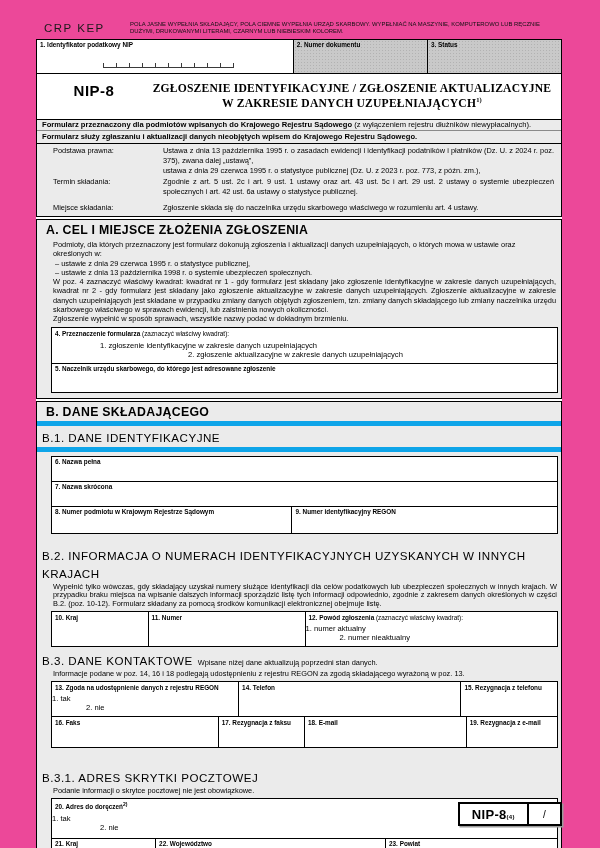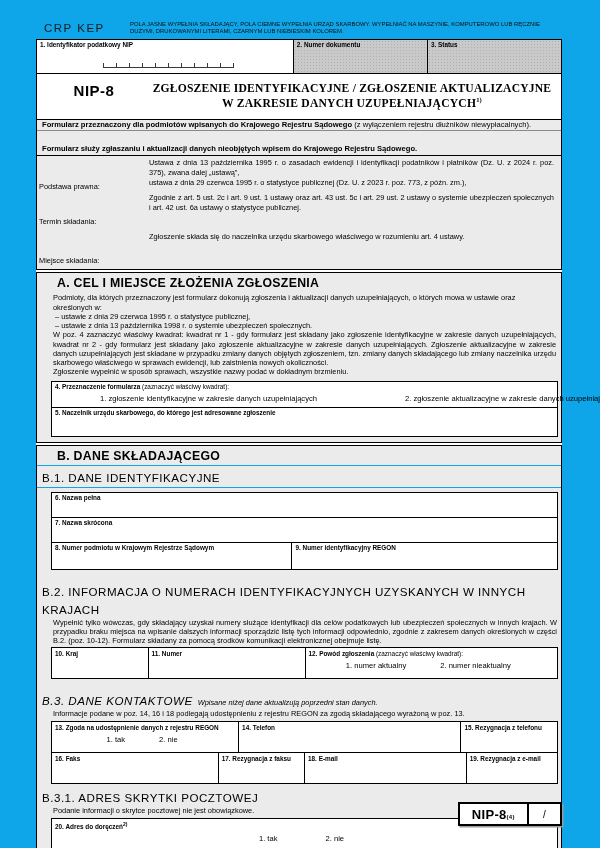--- a/index.html
+++ b/index.html
@@ -1,17 +1,17 @@
 <!DOCTYPE html>
 <html lang="pl"><head>
 <meta charset="utf-8">
 <style>
   html,body { margin:0; padding:0; background:#fff; }
   .page {
-    position:relative; width:600px; height:848px; background:#0ea5e9;
+    position:relative; width:600px; height:848px; background:#ec4899;
     font-family:"Liberation Sans","DejaVu Sans",sans-serif; color:#000;
     overflow:hidden;
   }
   .content { position:absolute; left:36px; top:20px; width:526px; }
 
   
   .masthead { display:flex; align-items:flex-start; margin-bottom:3px; }
   .crp { font-size:11.5px; letter-spacing:1.5px; color:#1a1a1a; width:86px; padding-left:8px; padding-top:2px; white-space:nowrap; }
   .instr { flex:1; font-size:5.9px; line-height:1.25; color:#111; text-align:left; padding-top:1px; }
 
@@ -32,51 +32,51 @@
   
   .titlebox { display:flex; border:1.5px solid #000; border-top:none; padding:7px 4px 8px 4px; background:#fff; }
   .code { width:106px; text-align:center; font-size:15px; font-weight:bold; letter-spacing:0.5px; padding-top:1px; }
   .tlines { flex:1; text-align:center; }
   .t1,.t2 { font-size:11.6px; font-weight:bold; letter-spacing:0.2px; line-height:1.3;font-family:Liberation Serif, serif; }
   sup.ref { font-size:6.5px; font-weight:bold; vertical-align:super; }
 
   
   .introbox { border:1.5px solid #000; border-top:none; background:#ebebeb; font-size:7.6px; }
   .iline1 { padding:0 4px 1px 5px; border-bottom:1px solid #8a8a8a; }
-  .iline2 { padding:1.5px 4px 2px 5px; font-weight:bold;margin-top:12px; }
+  .iline2 { padding:1.5px 4px 2px 5px; font-weight:bold; }
   .b { font-weight:bold; }
 
   
   .legalbox { border:1.5px solid #000; border-top:none; background:#ebebeb; font-size:7.4px; padding:2px 3px 4px 0; }
   .lrow { display:flex; }
-  .llabel { width:110px; padding-left:2px; flex:none;margin-top:24px; }
+  .llabel { width:110px; padding-left:16px; flex:none; }
   .ltext { flex:1; text-align:justify; padding-right:4px; line-height:1.3; }
   .mt2 { margin-top:2px; } .mt6 { margin-top:6px; }
 
   .gap { height:2px; background:#fff; }
 
   
   .section { border:1.5px solid #000; background:#ebebeb; padding-bottom:5px; }
-  .sec-head { font-size:12.3px; font-weight:bold; letter-spacing:0.3px; padding:3px 4px 2px 20px; }
+  .sec-head { font-size:12.3px; font-weight:bold; letter-spacing:0.3px; padding:3px 4px 2px 9px; }
   .subhead { font-size:11.6px; letter-spacing:0.5px; font-weight:normal; }
   .subhead-row { padding:2px 4px 1px 5px; }
   .subhead-row .inline-note { font-size:7.4px; margin-left:5px; }
-  .headline { border-bottom:1px solid #0ea5e9; }
+  .headline { border-bottom:5px solid #0ea5e9; }
   .subnote { font-size:7.4px; line-height:1.2; padding:0 4px 2px 16px; text-align:justify; }
   .para { font-size:7.4px; line-height:1.25; padding:1px 5px 4px 16px; }
   .para .just { text-align:justify; }
   .bullet { padding-left:2px; }
 
   
   .fwrap { margin:0 3px 0 14px; border:1px solid #000; background:#fff; }
   .joined { border-top:none; }
   .frow { display:flex; }
   .fcell { border-right:1px solid #000; position:relative; }
   .fcell:last-child { border-right:none; }
-  .opts { display:flex; font-size:7.6px; }
+  .opts { display:flex; font-size:7.6px;flex-direction:column; }
   .opt { white-space:nowrap; }
   .f4opts { padding:3px 0 4px 48px; }
   .f4opts .opt+.opt { margin-left:88px; }
   .opts-center { justify-content:center; padding:3px 6px 4px 0; }
   .opts-center .opt+.opt { margin-left:34px; } .h24 { min-height:24px; } .h26 { min-height:26px; }
   .h28 { min-height:28px; } .h30 { min-height:30px; }
   supx { font-size:5px; vertical-align:super; font-weight:bold; }
 
   
   .footer-box { position:absolute; right:38px; bottom:22px; width:100px; height:20px;
@@ -200,21 +200,21 @@
           <div class="fcell h30" style="width:50%">
             <div class="flabel"><span class="b">12. Powód zgłoszenia</span><span style="font-weight:normal"> (zaznaczyć właściwy kwadrat):</span></div>
             <div class="opts opts-center">
               <span class="opt">1. numer aktualny</span>
               <span class="opt">2. numer nieaktualny</span>
             </div>
           </div>
         </div>
       </div>
 
-      <div class="subhead-row" style="padding-top:12px;font-style:italic;"><span class="subhead">B.3. DANE KONTAKTOWE</span><span class="inline-note">Wpisane niżej dane aktualizują poprzedni stan danych.</span></div>
+      <div class="subhead-row" style="padding-top:4px;"><span class="subhead">B.3. DANE KONTAKTOWE</span><span class="inline-note">Wpisane niżej dane aktualizują poprzedni stan danych.</span></div>
       <div class="subnote">Informacje podane w poz. 14, 16 i 18 podlegają udostępnieniu z rejestru REGON za zgodą składającego wyrażoną w poz. 13.</div>
       <div class="fwrap">
         <div class="frow">
           <div class="fcell h30" style="width:37%">
             <div class="flabel">13. Zgoda na udostępnienie danych z rejestru REGON</div>
             <div class="opts opts-center">
               <span class="opt">1. tak</span>
               <span class="opt">2. nie</span>
             </div>
           </div>
@@ -236,21 +236,21 @@
           </div>
           <div class="fcell h30" style="width:32%">
             <div class="flabel">18. E-mail</div>
           </div>
           <div class="fcell h30" style="width:18%">
             <div class="flabel">19. Rezygnacja z e-mail</div>
           </div>
         </div>
       </div>
 
-      <div class="subhead-row" style="padding-top:4px;"><span class="subhead">B.3.1. ADRES SKRYTKI POCZTOWEJ</span></div>
+      <div class="subhead-row" style="padding-top:20px;"><span class="subhead">B.3.1. ADRES SKRYTKI POCZTOWEJ</span></div>
       <div class="subnote">Podanie informacji o skrytce pocztowej nie jest obowiązkowe.</div>
       <div class="fwrap">
         <div class="flabel"><span>20. Adres do doręczeń</span><supx>2)</supx></div>
         <div class="opts opts-center" style="padding-bottom:6px;">
           <span class="opt">1. tak</span>
           <span class="opt" style="margin-left:48px">2. nie</span>
         </div>
       </div>
       <div class="fwrap joined">
         <div class="frow">

